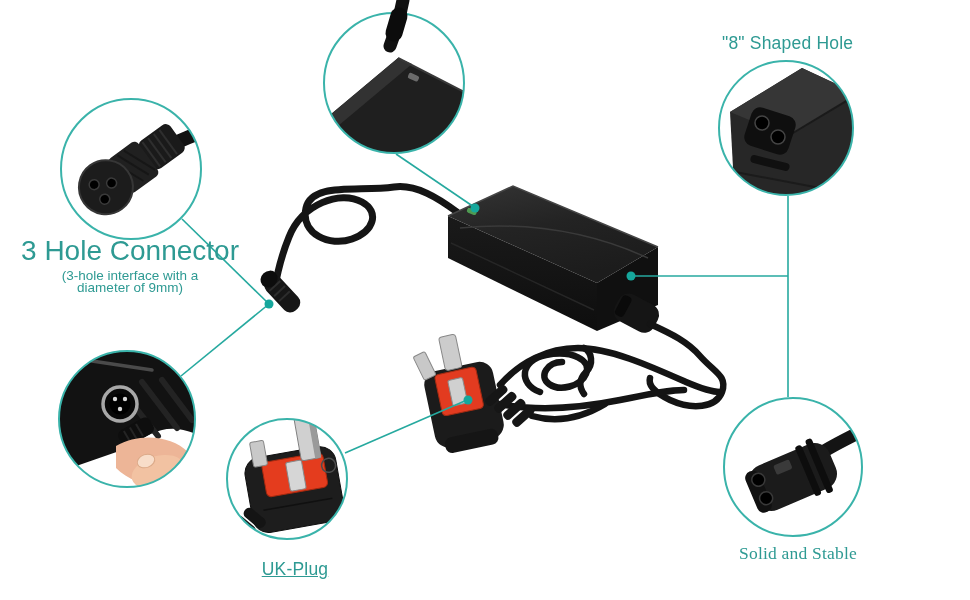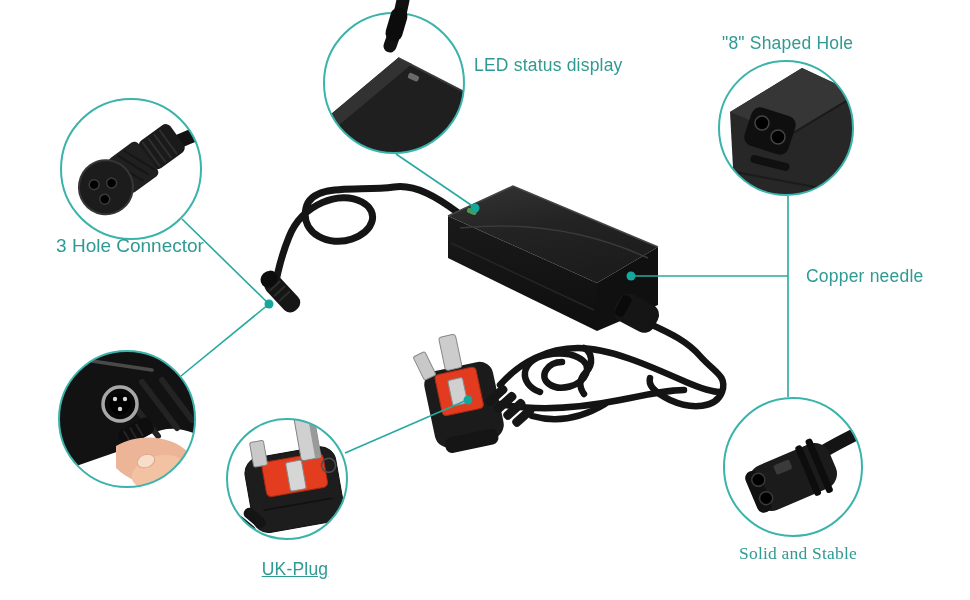--- a/index.html
+++ b/index.html
@@ -14,21 +14,21 @@
   }
   #lbl-led{left:474px;top:55px;}
   #lbl-eight{left:722px;top:33px;}
   #lbl-copper{left:806px;top:266px;}
   #lbl-uk{left:295px;top:559px;transform:translateX(-50%);text-decoration:underline;}
   #lbl-solid{left:798px;top:543px;transform:translateX(-50%);font-family:Liberation Serif, serif;}
   #three-hole-block{
     position:absolute;left:130px;top:236px;transform:translateX(-50%);
     text-align:center;color:#2e9a93;
   }
-  #three-hole-block .title{font-size:19px;line-height:1.1;}
+  #three-hole-block .title{font-size:28px;line-height:1.1;}
   #three-hole-block .sub{font-size:13.5px;line-height:12.5px;margin-top:3px;}
 </style>
 </head>
 <body>
 
 <div id="stage">
 
   <svg id="scene" width="970" height="600" viewBox="0 0 970 600">
     <defs>
       <clipPath id="clipL">
@@ -241,27 +241,29 @@
     </g>
 
     <g fill="#16a79c">
       <circle cx="475" cy="208" r="4.5"></circle>
       <circle cx="269" cy="304" r="4.5"></circle>
       <circle cx="631" cy="276" r="4.5"></circle>
       <circle cx="468" cy="400" r="4.5"></circle>
     </g>
   </svg>
 
-  <div class="lbl" id="lbl-led">LED status display</div>
 
   <div class="lbl" id="lbl-eight">"8" Shaped Hole</div>
 
-  <div class="lbl" id="lbl-copper">Copper needle</div>
 
   <div class="lbl" id="lbl-uk">UK-Plug</div>
 
   <div class="lbl" id="lbl-solid">Solid and Stable</div>
 
   <div id="three-hole-block">
     <div class="title">3 Hole Connector</div>
+    <div class="sub">
+      <div>(3-hole interface with a</div>
+      <div>diameter of 9mm)</div>
+    </div>
   </div>
 
 </div>
 
 </body></html>

